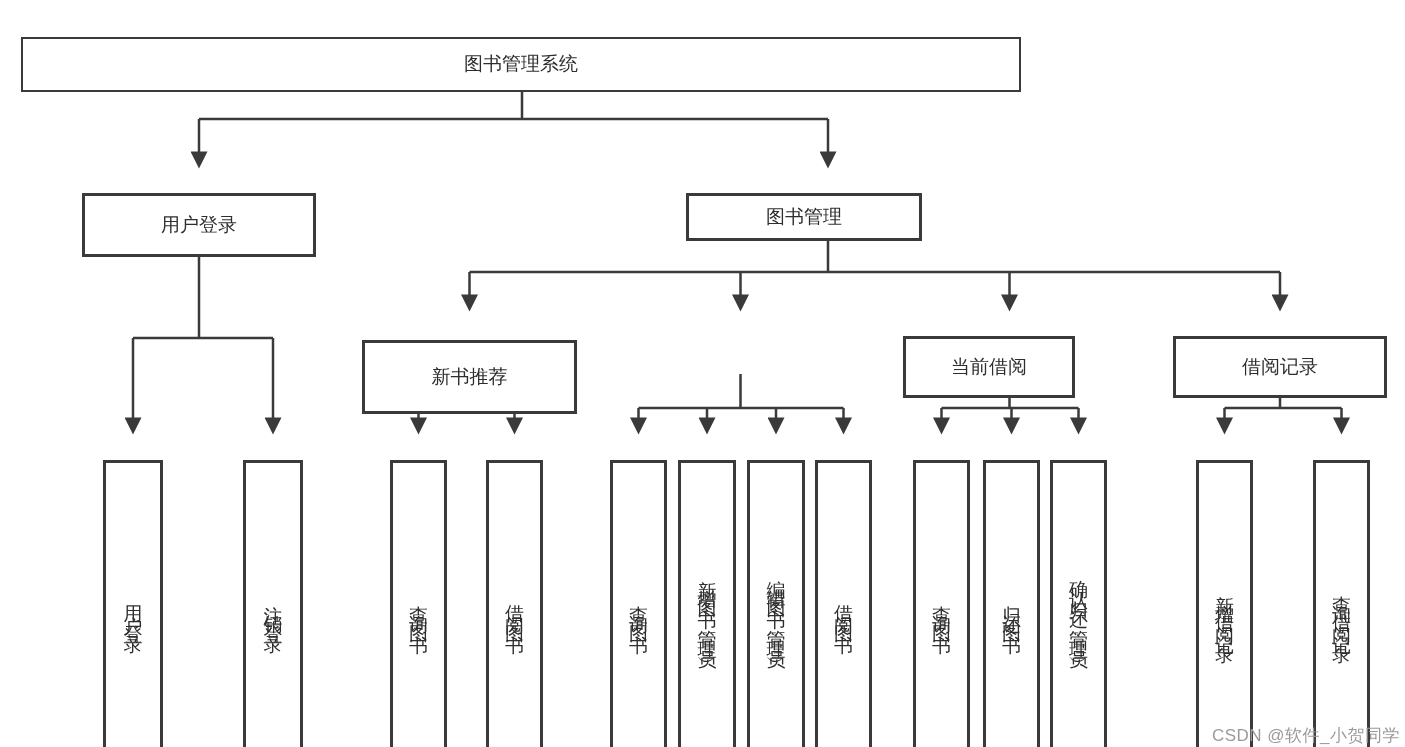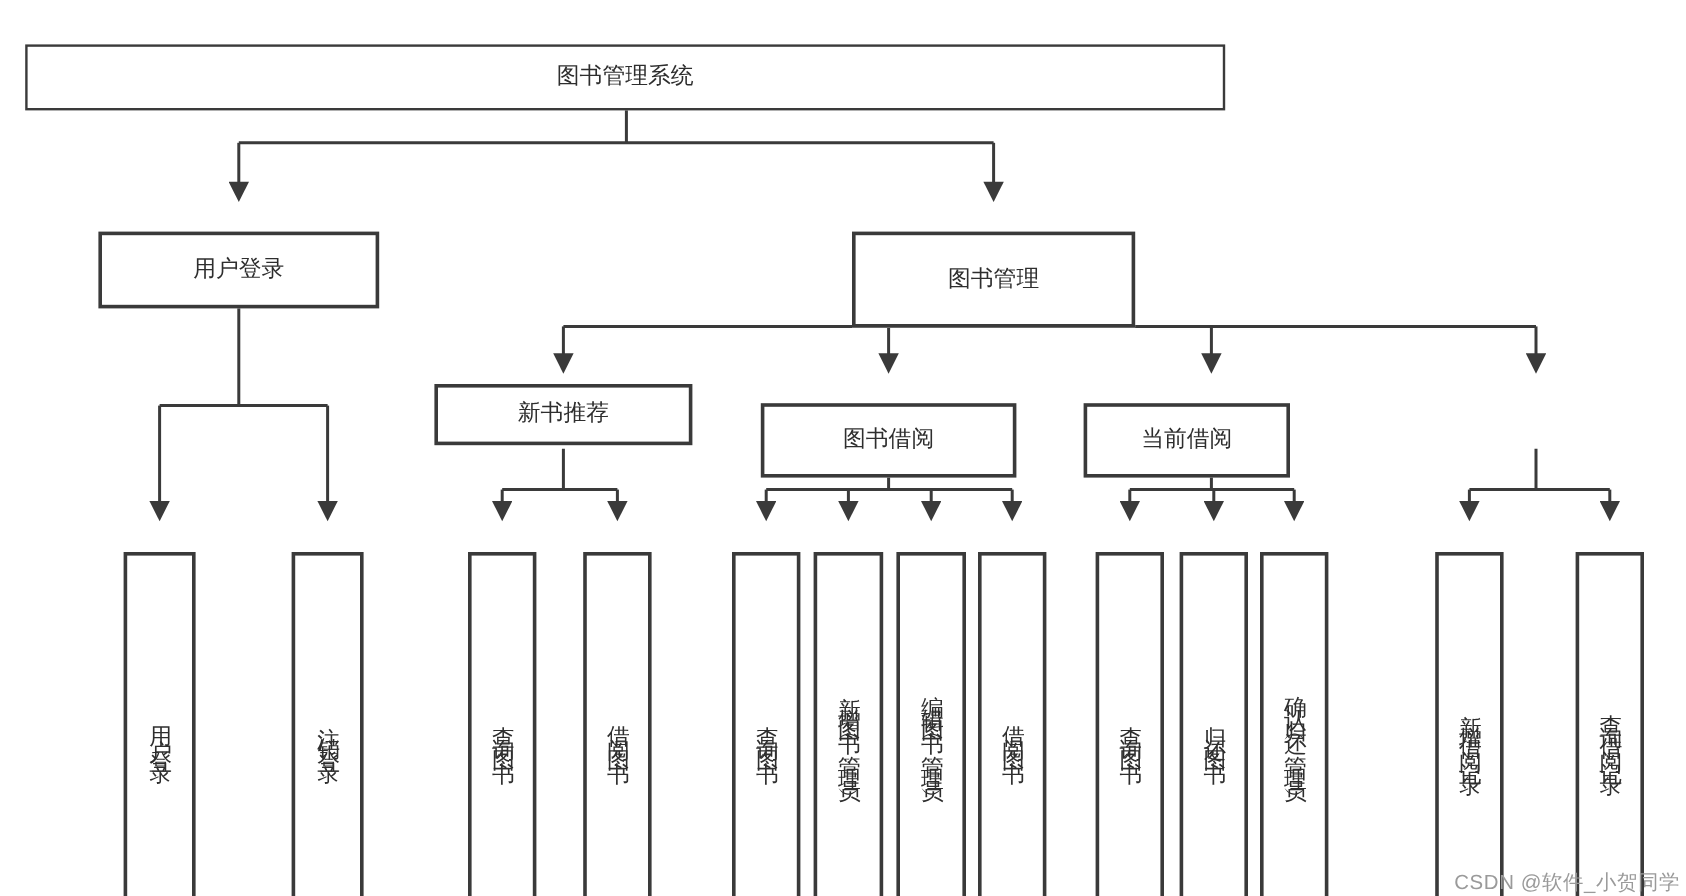--- a/index.html
+++ b/index.html
@@ -73,32 +73,32 @@
     <line x1="1341.5" y1="408" x2="1341.5" y2="431" marker-end="url(#ah)"></line>
   </svg>
 
   <div class="box root" style="left:21px;top:13px;width:1000px;height:55px">
     <span>图书管理系统</span>
   </div>
 
   <div class="box" style="left:82px;top:169px;width:234px;height:64px">
     <span>用户登录</span>
   </div>
-  <div class="box" style="left:710px;top:169px;width:236px;height:80px">
+  <div class="box" style="left:686px;top:169px;width:236px;height:48px">
     <span>图书管理</span>
   </div>
 
-  <div class="box" style="left:362px;top:296px;width:215px;height:51px">
+  <div class="box" style="left:362px;top:316px;width:215px;height:74px">
     <span>新书推荐</span>
-  </div>
-  <div class="box" style="left:634px;top:312px;width:213px;height:62px">
-    <span>图书借阅</span>
   </div>
   <div class="box" style="left:903px;top:312px;width:172px;height:62px">
     <span>当前借阅</span>
+  </div>
+  <div class="box" style="left:1173px;top:312px;width:214px;height:62px">
+    <span>借阅记录</span>
   </div>
 
   <div class="box" style="left:103px;top:436px;width:60px;height:299px">
     <span class="vt">用户登录</span>
   </div>
   <div class="box" style="left:243px;top:436px;width:60px;height:299px">
     <span class="vt">注销登录</span>
   </div>
 
   <div class="box" style="left:390px;top:436px;width:57px;height:299px">

